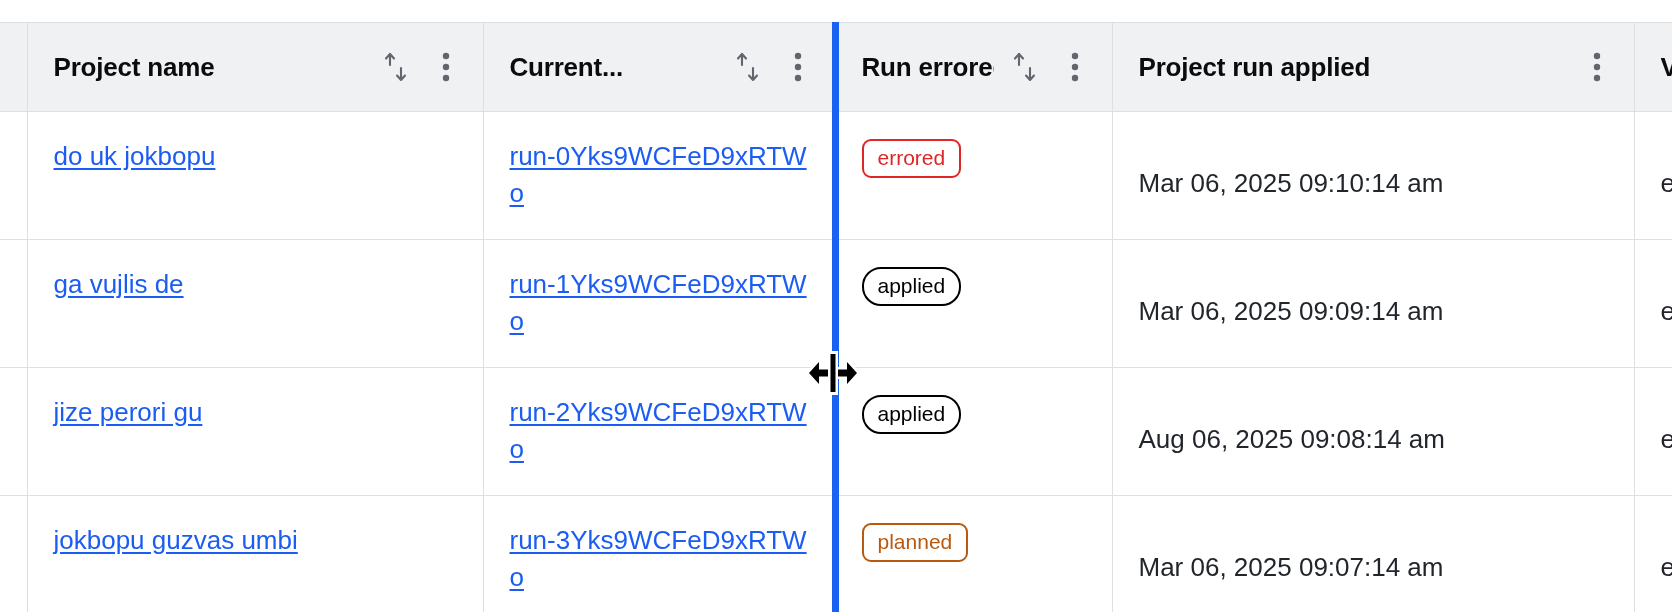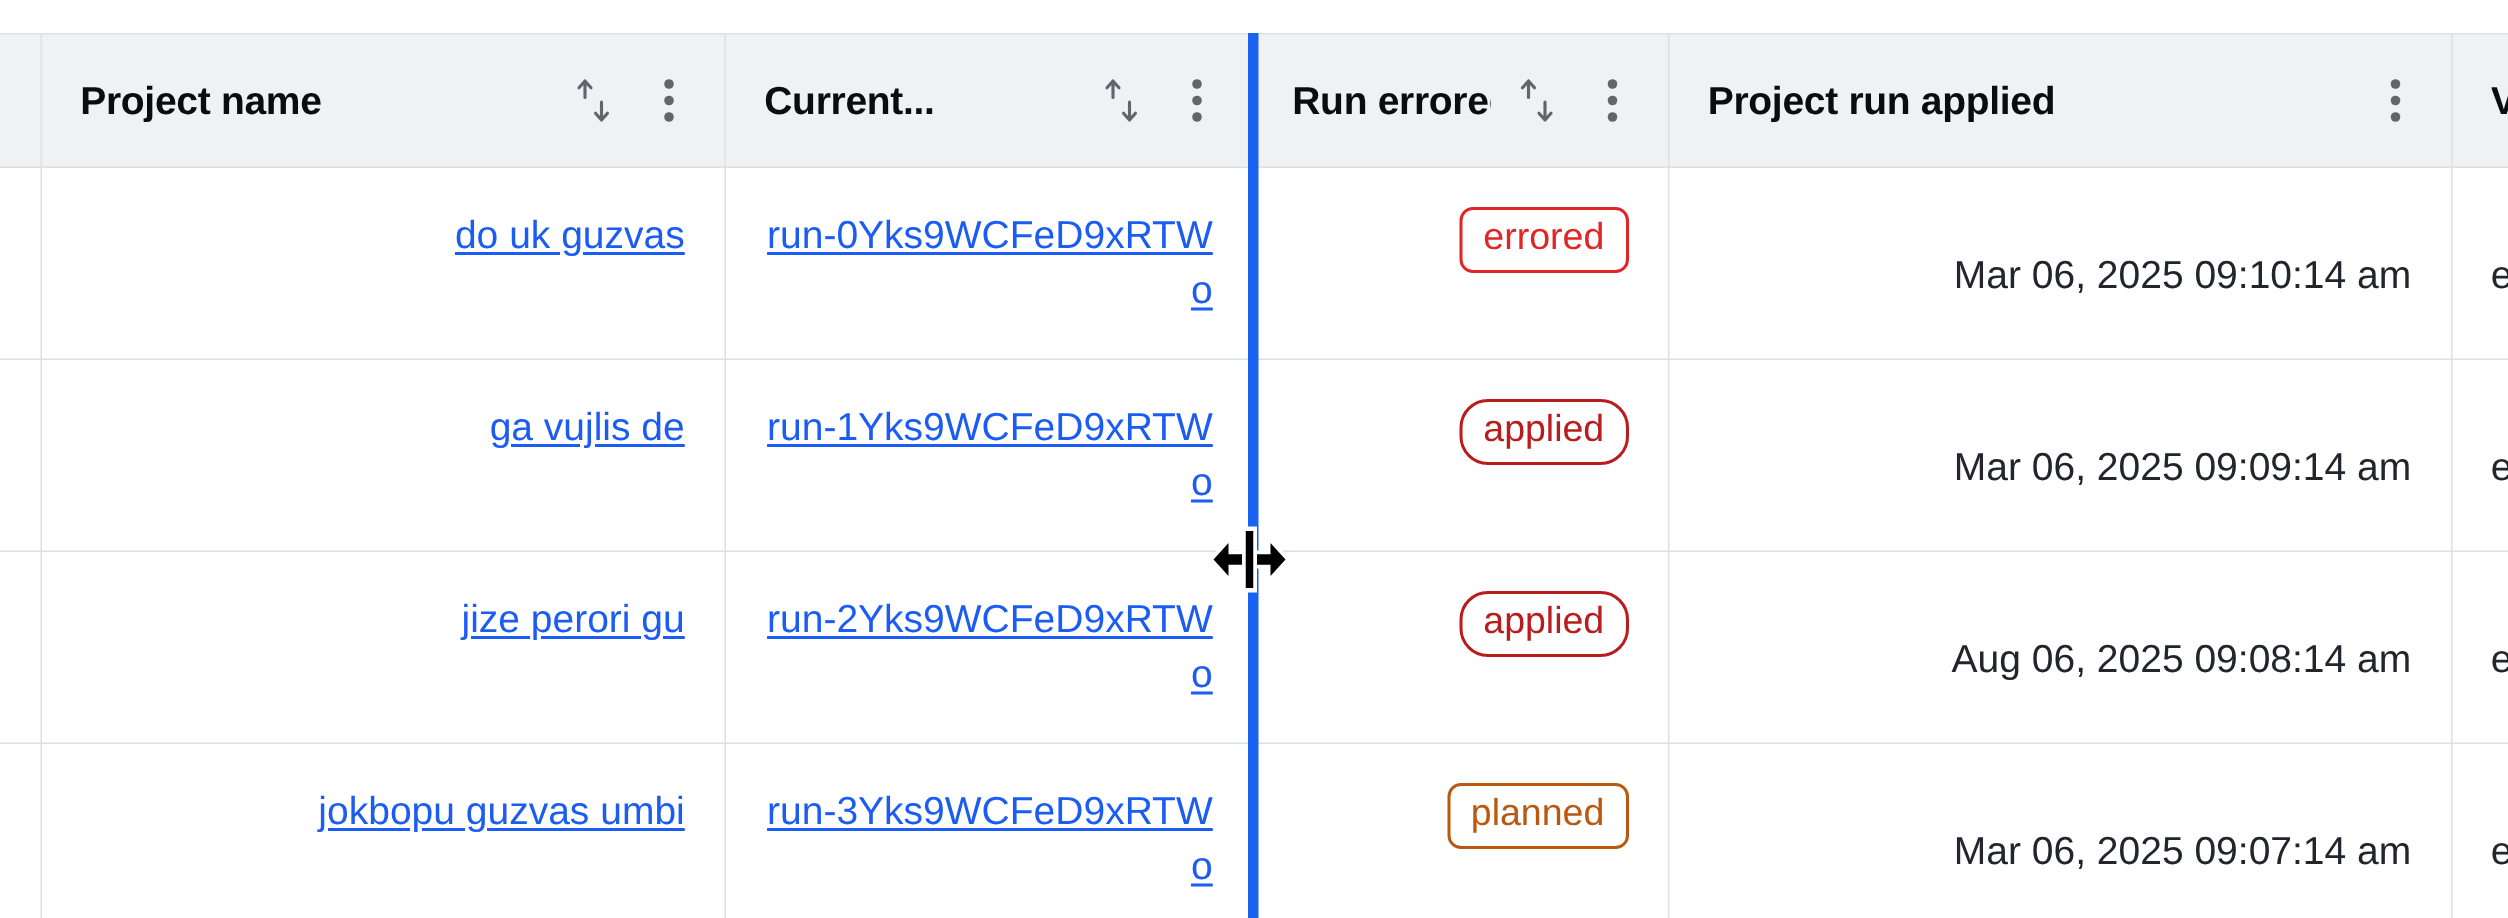--- a/index.html
+++ b/index.html
@@ -15,21 +15,20 @@
     font-family: "Liberation Sans", sans-serif;
     -webkit-font-smoothing: antialiased;
   }
 
   #app {
     position: relative;
     width: 1672px;
     height: 612px;
     background: #ffffff;
     overflow: hidden;
-    text-align: right;
   }
 
   
   .top-gutter {
     height: 22px;
     background: #ffffff;
   }
 
   
   .table-wrap {
@@ -133,26 +132,26 @@
     cursor: pointer;
     word-break: break-all;
   }
 
   
   .badge {
     display: inline-block;
     border: 2px solid currentColor;
     border-radius: 9px;
     padding: 5px 14px 7px 14px;
-    font-size: 25px;
+    font-size: 21px;
     line-height: 1.1;
     white-space: nowrap;
   }
   .badge.errored { color: #e02525; }
-  .badge.applied { color: #b91c1c; border-radius: 19px; }
+  .badge.applied { color: #000000; border-radius: 19px; }
   .badge.planned { color: #b8590f; }
 
   
   .resize-divider {
     position: absolute;
     top: 22px;
     width: 7px;
     height: 590px;
     background: #1a63f0;
     z-index: 30;
@@ -274,21 +273,21 @@
 
         </tr>
       </thead>
 
       <tbody>
 
         <tr>
           <td class="select-col"></td>
           <td>
             <div class="cell">
-              <a class="cell-link">do uk guzvas</a>
+              <a class="cell-link">do uk jokbopu</a>
             </div>
           </td>
           <td>
             <div class="cell">
               <a class="cell-link">run-0Yks9WCFeD9xRTWo</a>
             </div>
           </td>
           <td>
             <div class="cell">
               <span class="badge errored">errored</span>

